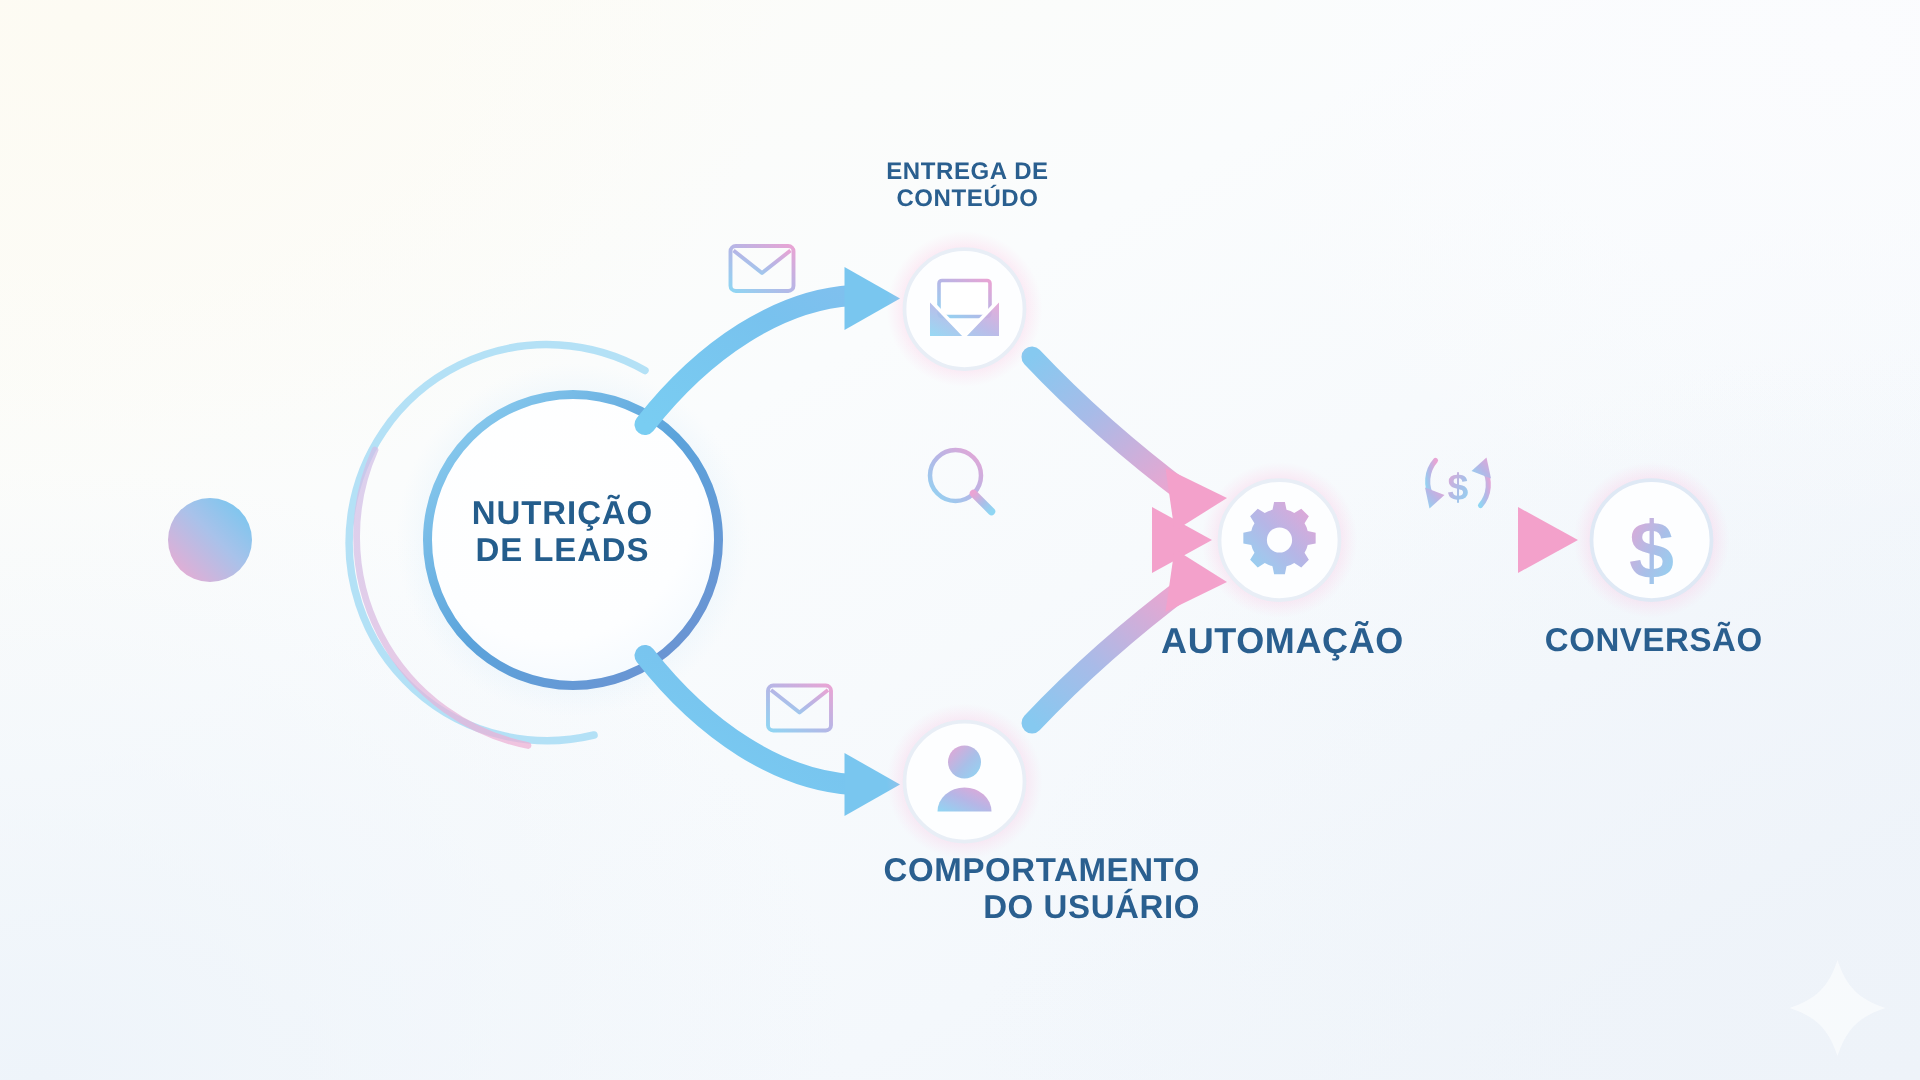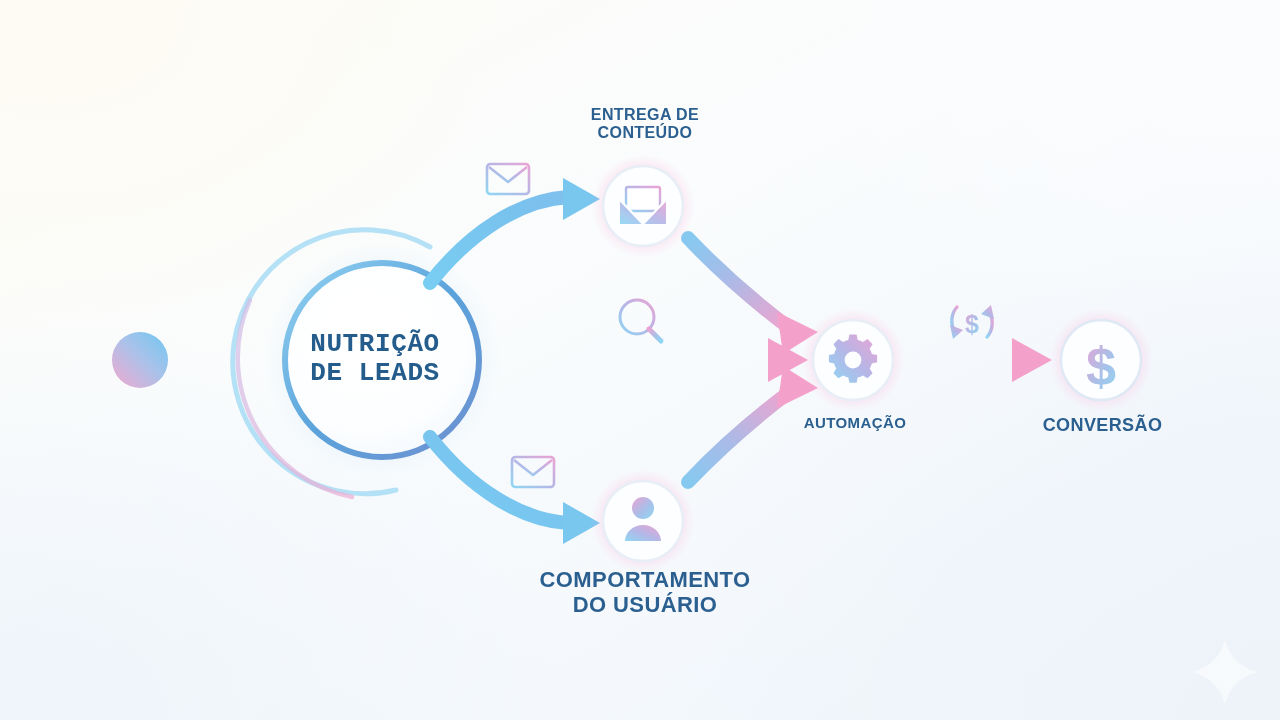--- a/index.html
+++ b/index.html
@@ -35,24 +35,24 @@
     color: #2a5f8f;
     font-weight: 700;
     letter-spacing: 0.4px;
     text-align: center;
     line-height: 1.12;
     text-transform: uppercase;
     white-space: pre-line;
     user-select: none;
   }
   #lbl-conteudo { left: 495px; top: 106px; width: 300px; font-size: 16px; }
-  #lbl-central  { left: 265px; top: 330px; width: 220px; font-size: 26px; color: #245d8c; letter-spacing: 0.6px; font-family: Liberation Mono, monospace; }
-  #lbl-comport  { left: 490px; top: 568px; width: 310px; font-size: 22px; }
-  #lbl-autom    { left: 740px; top: 415px; width: 230px; font-size: 15px; }
-  #lbl-conver   { left: 990px; top: 415px; width: 225px; font-size: 18px; }
+  #lbl-central  { left: 265px; top: 330px; width: 220px; font-size: 22px; color: #245d8c; letter-spacing: 0.6px; }
+  #lbl-comport  { left: 490px; top: 568px; width: 310px; font-size: 22px; text-align: right; }
+  #lbl-autom    { left: 740px; top: 415px; width: 230px; font-size: 24px; }
+  #lbl-conver   { left: 990px; top: 415px; width: 225px; font-size: 22px; }
 </style>
 </head>
 <body>
 
 <div id="stage">
 
   <svg id="vec" viewBox="0 0 1280 720">
     <defs>
       <linearGradient id="gBluePink" x1="0" y1="0" x2="1" y2="0">
         <stop offset="0%" stop-color="#7fd0f2"></stop>

